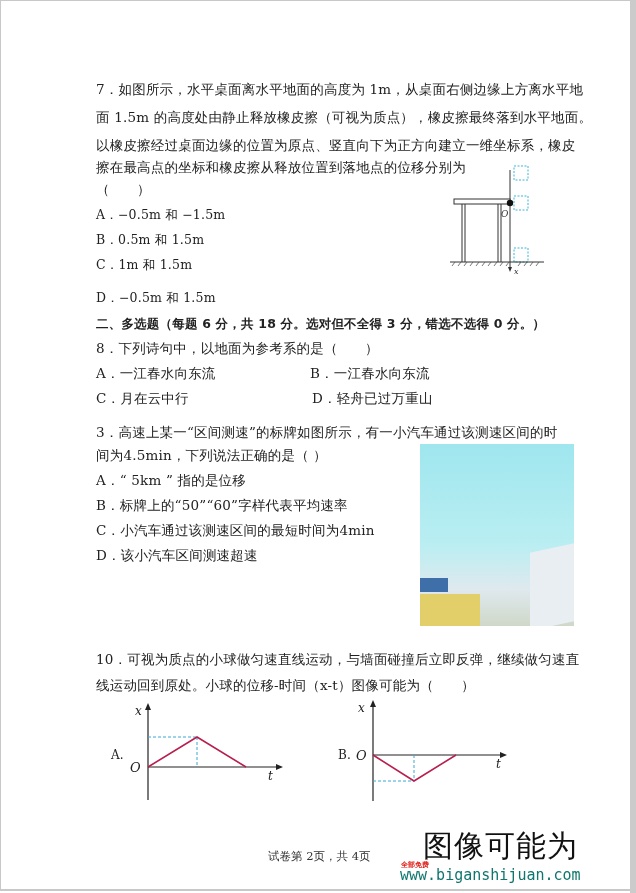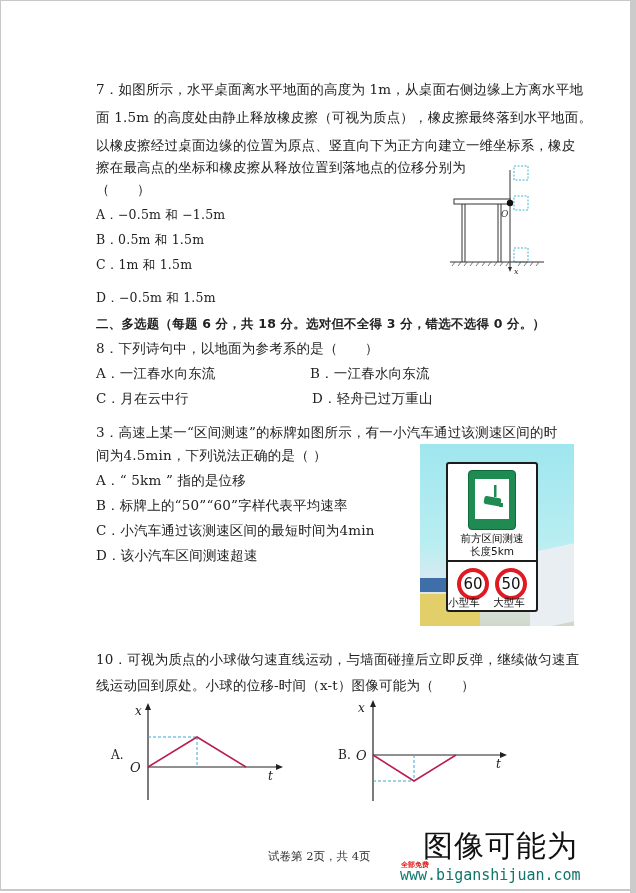--- a/index.html
+++ b/index.html
@@ -108,38 +108,20 @@
 <div class="line" style="top:446px;">间为4.5min，下列说法正确的是（  ）</div>
 <div class="line" style="top:471px;">A．“ 5km ” 指的是位移</div>
 <div class="line" style="top:496px;">B．标牌上的“50”“60”字样代表平均速率</div>
 <div class="line" style="top:521px;">C．小汽车通过该测速区间的最短时间为4min</div>
 <div class="line" style="top:546px;">D．该小汽车区间测速超速</div>
 
 <div class="sign">
   <div style="position:absolute; left:0; top:134px; width:28px; height:14px; background:#3f6fa8;"></div>
   <div style="position:absolute; left:0; top:150px; width:60px; height:32px; background:#e2cf6a;"></div>
   <div style="position:absolute; right:0; top:104px; width:44px; height:78px; background:#e9eef3; transform:skewY(-12deg);"></div>
-  <div class="sign-board">
-    <div class="sign-green">
-      <div class="sign-inner">
-        <svg width="34" height="40" viewBox="0 0 34 40">
-          <rect x="19" y="6" width="2.5" height="12" fill="#1f8a52"></rect>
-          <rect x="9" y="18" width="17" height="8" rx="2" fill="#1f8a52" transform="rotate(10 17 22)"></rect>
-          <rect x="24" y="24" width="4" height="4" fill="#1f8a52"></rect>
-        </svg>
-      </div>
-    </div>
-    <div class="sign-text" style="top:68px;">前方区间测速</div>
-    <div class="sign-text" style="top:81px;">长度5km</div>
-    <div class="sign-divider"></div>
-    <div class="limit" style="left:9px;">60</div>
-    <div class="limit" style="left:47px;">50</div>
-    <div class="sign-text" style="top:132px; left:-20px; width:72px;">小型车</div>
-    <div class="sign-text" style="top:132px; left:37px; width:48px;">大型车</div>
-  </div>
 </div>
 
 <div class="line" style="top:650px;">10．可视为质点的小球做匀速直线运动，与墙面碰撞后立即反弹，继续做匀速直</div>
 <div class="line" style="top:676px;">线运动回到原处。小球的位移-时间（x-t）图像可能为（　　）</div>
 
 <div class="line" style="top:746px; left:111px; font-size:12px;">A.</div>
 <svg class="fig" style="left:128px; top:700px;" width="160" height="104" viewBox="0 0 160 104">
   <line x1="20" y1="100" x2="20" y2="8" stroke="#222" stroke-width="1.2"></line>
   <polygon points="17,10 23,10 20,3" fill="#222"></polygon>
   <line x1="20" y1="67" x2="150" y2="67" stroke="#222" stroke-width="1.2"></line>

